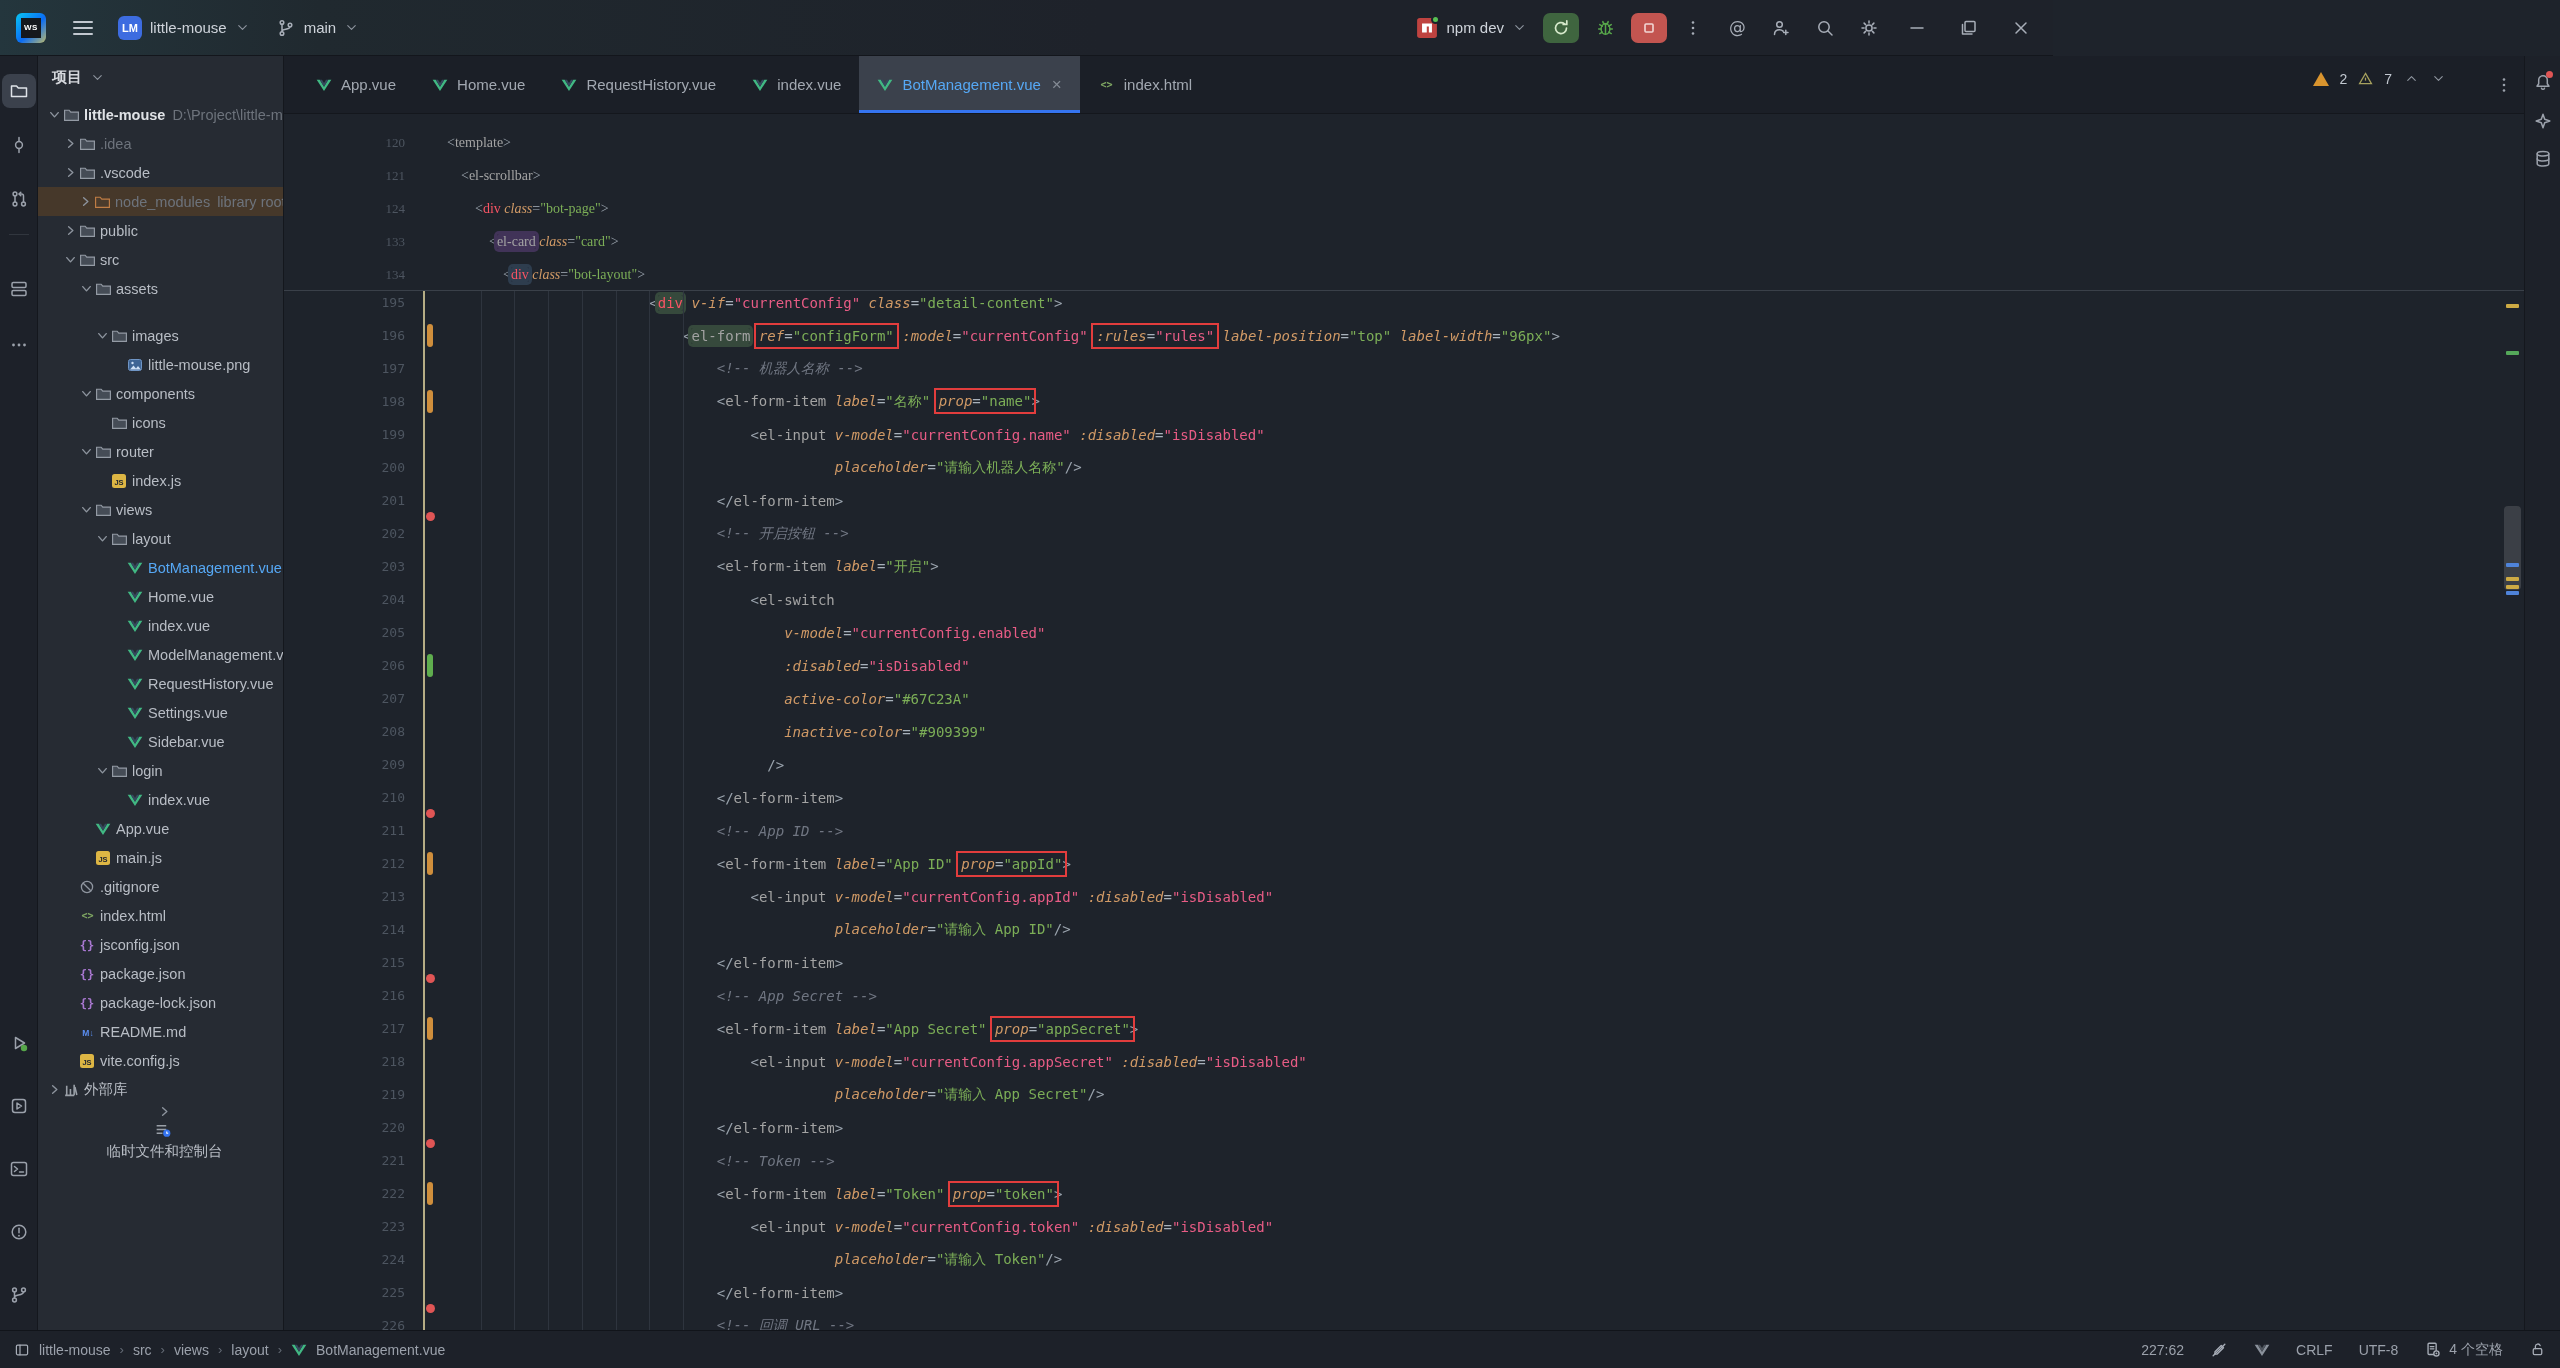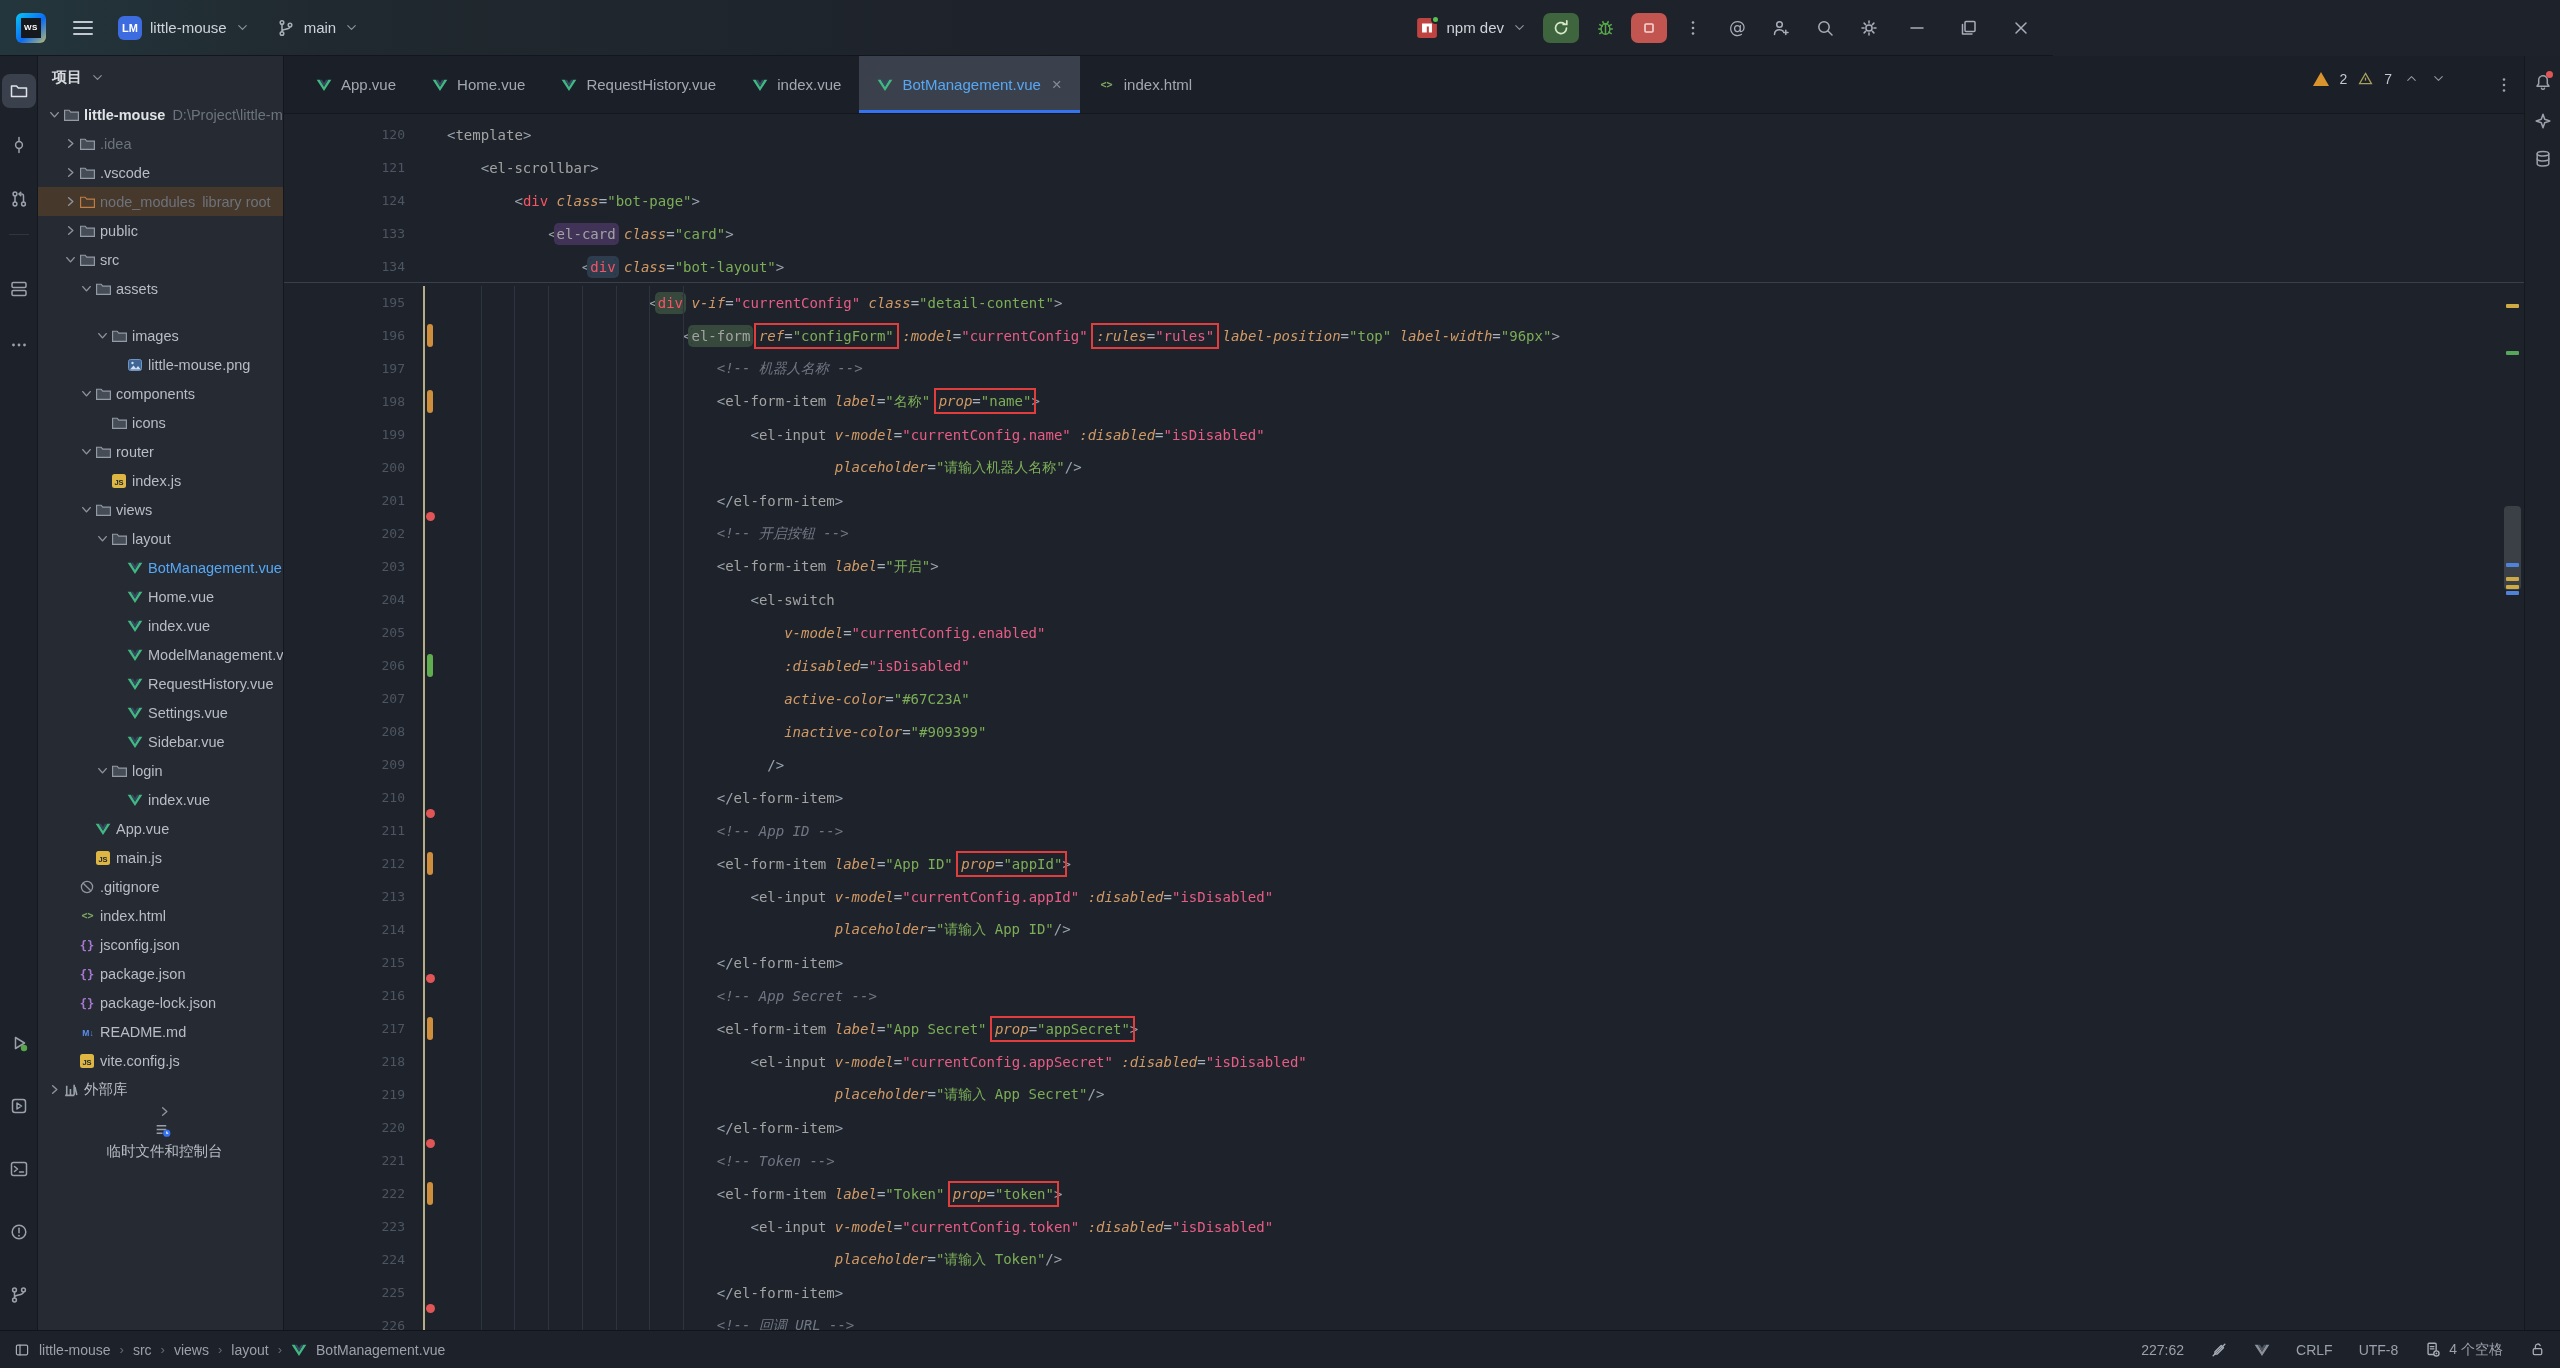--- a/index.html
+++ b/index.html
@@ -64,21 +64,21 @@
   .tab.active{background:#3b414c;color:#56a8f5;}
   .tab.active::after{content:"";position:absolute;left:0;right:0;bottom:0;height:3px;background:#3574f0;}
   .tab-close{color:#848b95;font-size:17px;margin-left:2px;}
   #tab-more{margin-left:auto;align-self:center;margin-right:10px;color:#9ba1ab;}
 
   #code-area{position:absolute;left:0;top:58px;right:0;bottom:0;overflow:hidden;
     font-family:"DejaVu Sans Mono","Liberation Mono",monospace;font-size:14px;}
   .code-row{height:33px;display:flex;align-items:center;white-space:pre;}
   .ln{width:135px;flex:0 0 135px;text-align:right;color:#4d5560;font-size:13px;padding-right:14px;}
   .ctext{padding-left:28px;}
-  #sticky{position:absolute;left:0;top:4px;right:0;height:165px;border-bottom:1px solid #3a4049;background:#1e232b;z-index:3;}
+  #sticky{position:absolute;left:0;top:12px;right:0;height:165px;border-bottom:1px solid #3a4049;background:#1e232b;z-index:3;font-family:Liberation Serif, serif;}
   #code-main{position:absolute;left:0;top:172px;right:0;bottom:0;}
   .guide{position:absolute;top:0;bottom:0;width:1px;background:#2e343e;}
   #cream-line{position:absolute;left:139px;top:0;bottom:0;width:2px;background:#b5ad85;}
   .vcs-bar{position:absolute;left:143px;width:6px;height:23px;border-radius:3px;}
   .vcs-dot{position:absolute;left:142px;width:9px;height:9px;border-radius:50%;background:#e05555;}
 
   .c-b{color:#9aa3ad}.c-t{color:#a3a3a3}.c-r{color:#f75464}
   .c-a{color:#d19a66;font-style:italic}.c-e{color:#a9b2bc}
   .c-s{color:#7cae57}.c-x{color:#e85c85}
   .c-c{color:#707682;font-style:italic}.c-w{color:#bcc3cd}
@@ -361,21 +361,21 @@
               <path d="M6 4l4.5 4L6 12"></path>
             </svg>
           </span>
           <span class="ticon">
             <svg width="17" height="17" viewBox="0 0 16 16">
               <path d="M1.5 4h4.3l1.5 1.8h7.2v7.7h-13z" fill="#454c56" stroke="#949ba5" stroke-width="1.1"></path>
             </svg>
           </span>
           <span class="lbl">.vscode</span>
         </div>
-        <div class="tree-row dim libroot" style="padding-left: 24px;">
+        <div class="tree-row dim libroot" style="padding-left: 39px;">
           <span class="chev">
             <svg width="15" height="15" viewBox="0 0 16 16" fill="none" stroke="currentColor" stroke-width="1.5" stroke-linecap="round" stroke-linejoin="round">
               <path d="M6 4l4.5 4L6 12"></path>
             </svg>
           </span>
           <span class="ticon">
             <svg width="17" height="17" viewBox="0 0 16 16">
               <path d="M1.5 4h4.3l1.5 1.8h7.2v7.7h-13z" fill="#4a3b2c" stroke="#c07d45" stroke-width="1.1"></path>
             </svg>
           </span>

